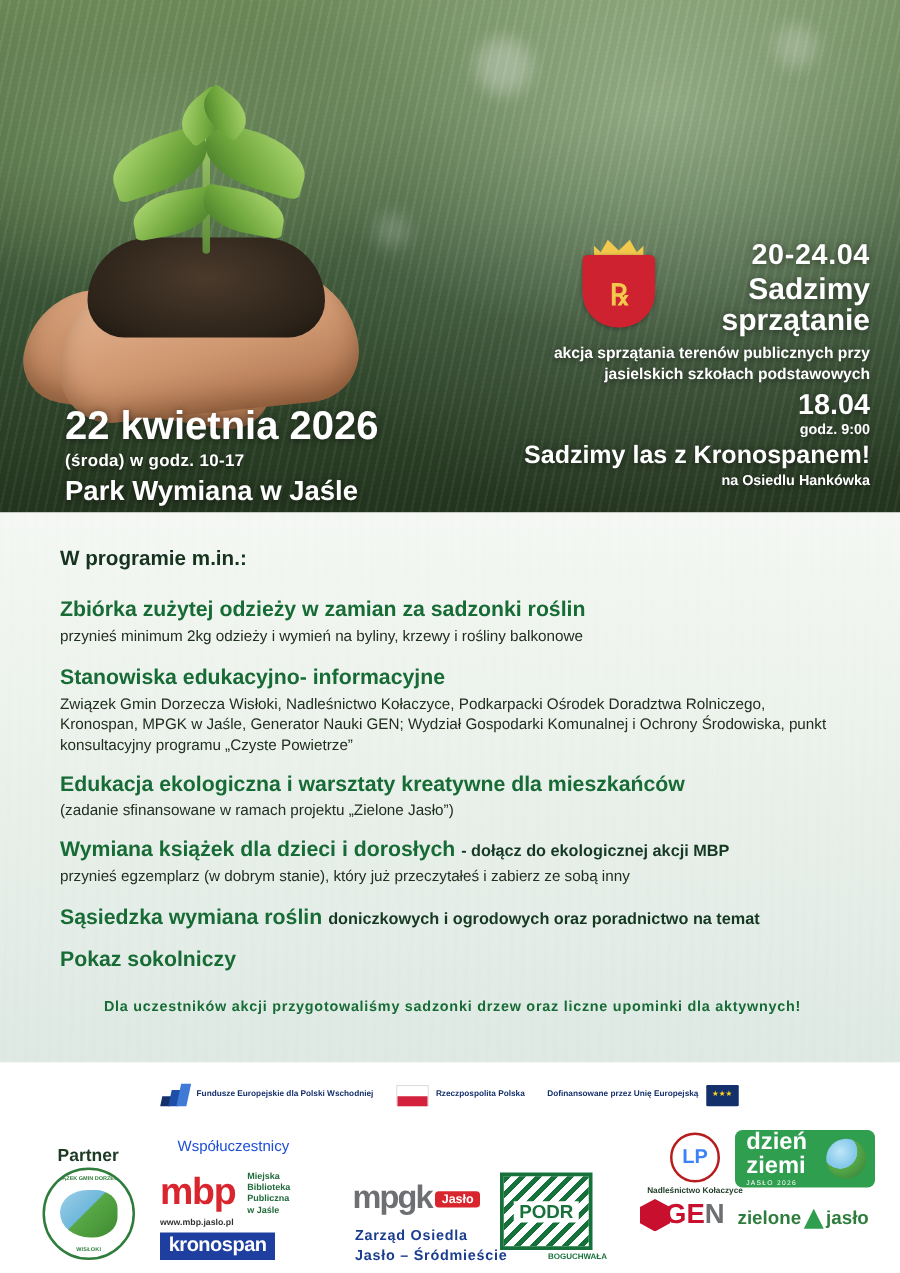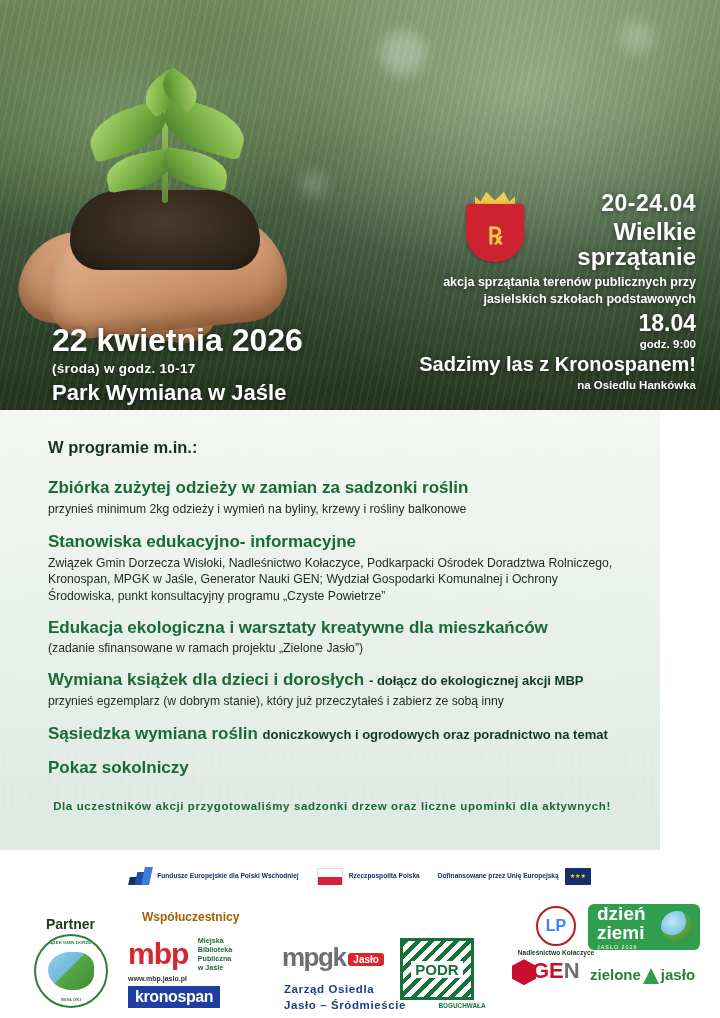--- a/index.html
+++ b/index.html
@@ -230,21 +230,21 @@
     color: #fff;
   }
   .hr2-date { font-size: 23px; font-weight: bold; text-shadow: 0 1px 6px rgba(0,0,0,.5); }
   .hr2-time { font-size: 11.5px; font-weight: bold; margin-top: 1px; text-shadow: 0 1px 5px rgba(0,0,0,.5); }
   .hr2-title { font-size: 20px; font-weight: bold; margin-top: 3px; text-shadow: 0 1px 6px rgba(0,0,0,.5); }
   .hr2-sub { font-size: 11.5px; font-weight: bold; margin-top: 3px; text-shadow: 0 1px 5px rgba(0,0,0,.5); }
 
   
   .program {
     position: relative;
-    width: 660px;
+    width: 720px;
     height: 440px;
     overflow: hidden;
     background: linear-gradient(180deg, #eef2ec 0%, #e6ece6 45%, #dfe8e3 100%);
   }
   .program::before {
     content: "";
     position: absolute;
     inset: 0;
     background:
       linear-gradient(180deg, rgba(245,248,244,.93) 0%, rgba(236,242,236,.90) 40%, rgba(222,233,228,.86) 100%),
@@ -327,21 +327,21 @@
   .logos {
     position: relative;
     height: 124px;
   }
   .lbl-partner {
     position: absolute; left: 46px; top: 22px;
     font-size: 14px; font-weight: bold; color: #1d3a24;
   }
   .lbl-wsp {
     position: absolute; left: 142px; top: 16px;
-    font-size: 12px; font-weight: bold; color: #a16207;
+    font-size: 12px; font-weight: normal; color: #1d4ed8;
   }
 
   .seal {
     position: absolute; left: 34px; top: 40px;
     width: 74px; height: 74px; border-radius: 50%;
     background: #ffffff;
     border: 2px solid #2f7d3c;
     display: flex; align-items: center; justify-content: center;
     overflow: hidden;
   }
@@ -476,21 +476,21 @@
     <div class="crest">
       <div class="crown"></div>
       <div class="shield">
         <div class="mono">℞</div>
       </div>
     </div>
 
     <div class="hero-right">
       <div class="hr-date">20-24.04</div>
       <div class="hr-big">
-        <span>Wielkie</span><br>
+        <span>Sadzimy</span><br>
         <span>sprzątanie</span>
       </div>
       <div class="hr-small">akcja sprzątania terenów publicznych przy jasielskich szkołach podstawowych</div>
     </div>
 
     <div class="hero-left">
       <div class="hl-date">22 kwietnia 2026</div>
       <div class="hl-sub">(środa) w godz. 10-17</div>
       <div class="hl-place">Park Wymiana w Jaśle</div>
     </div>

